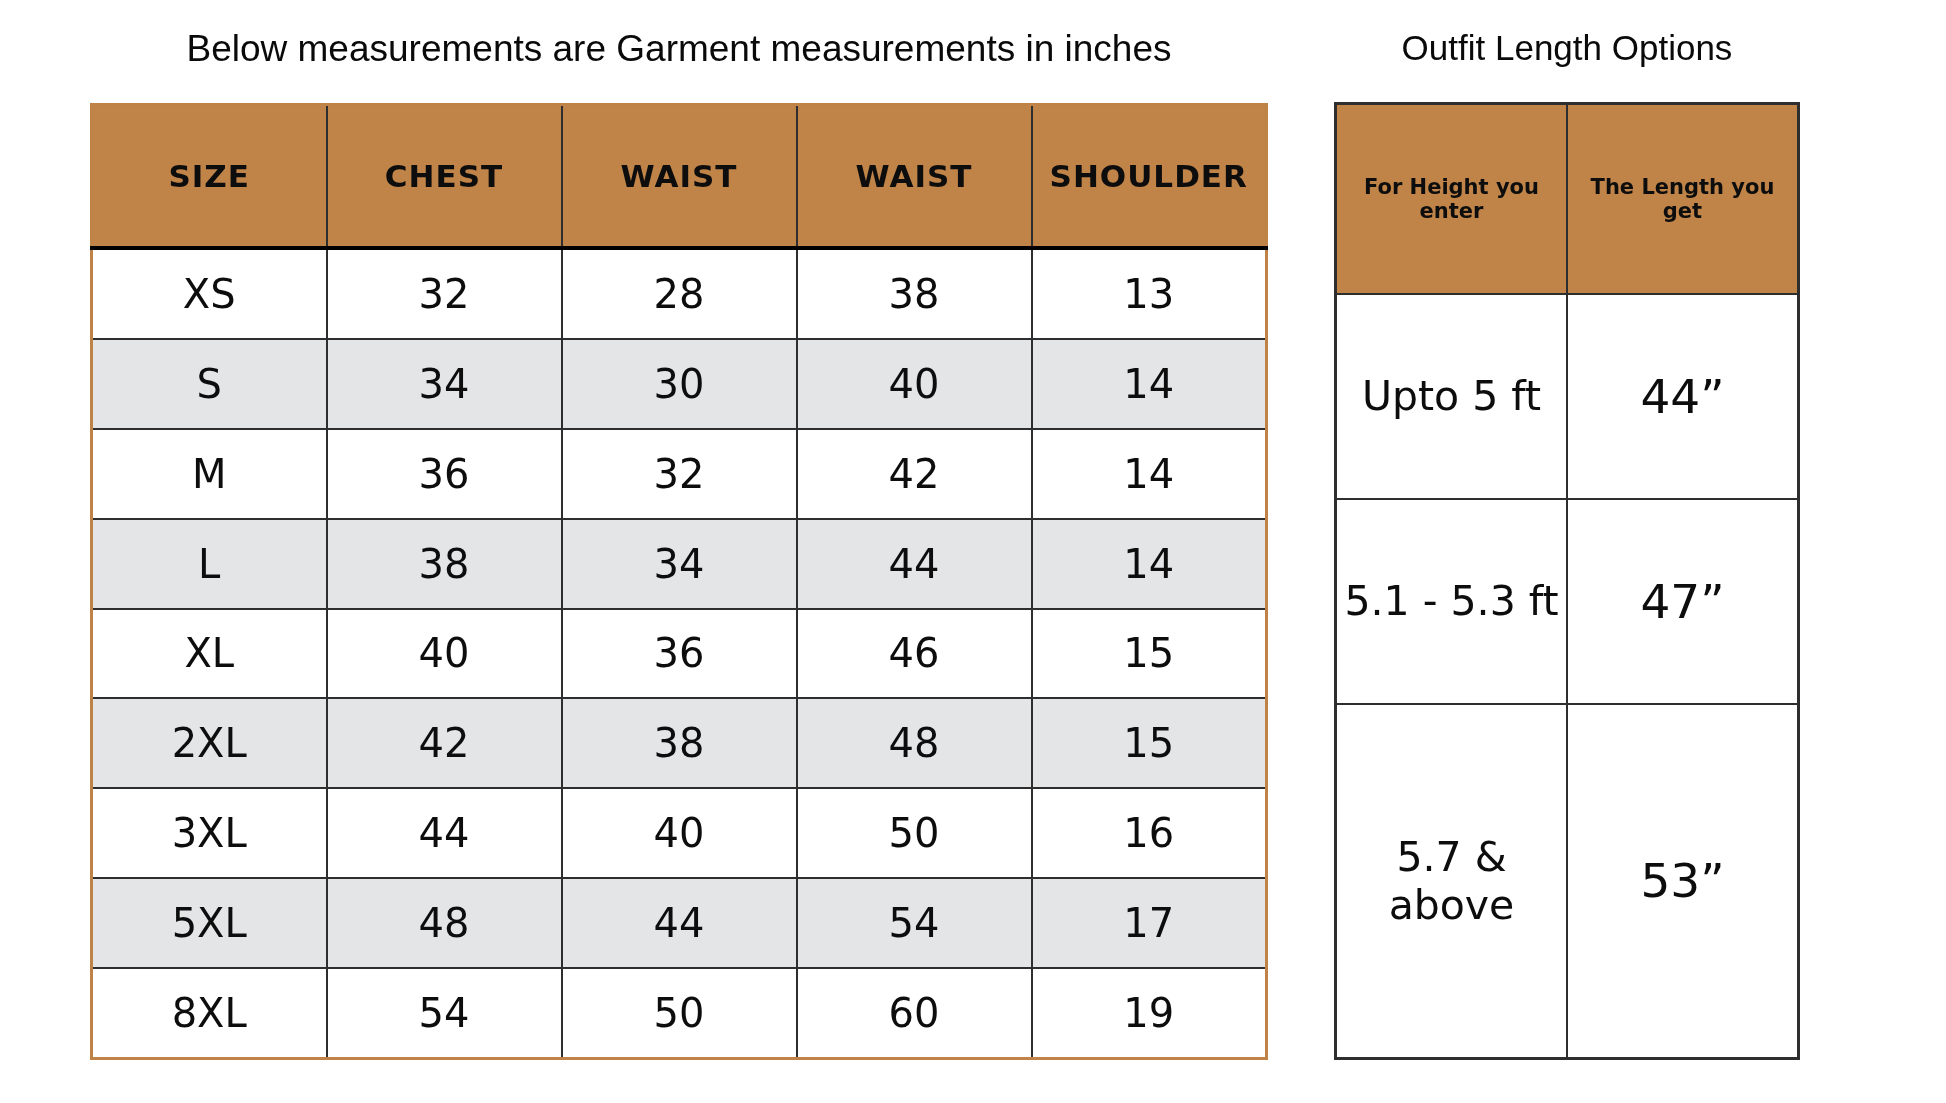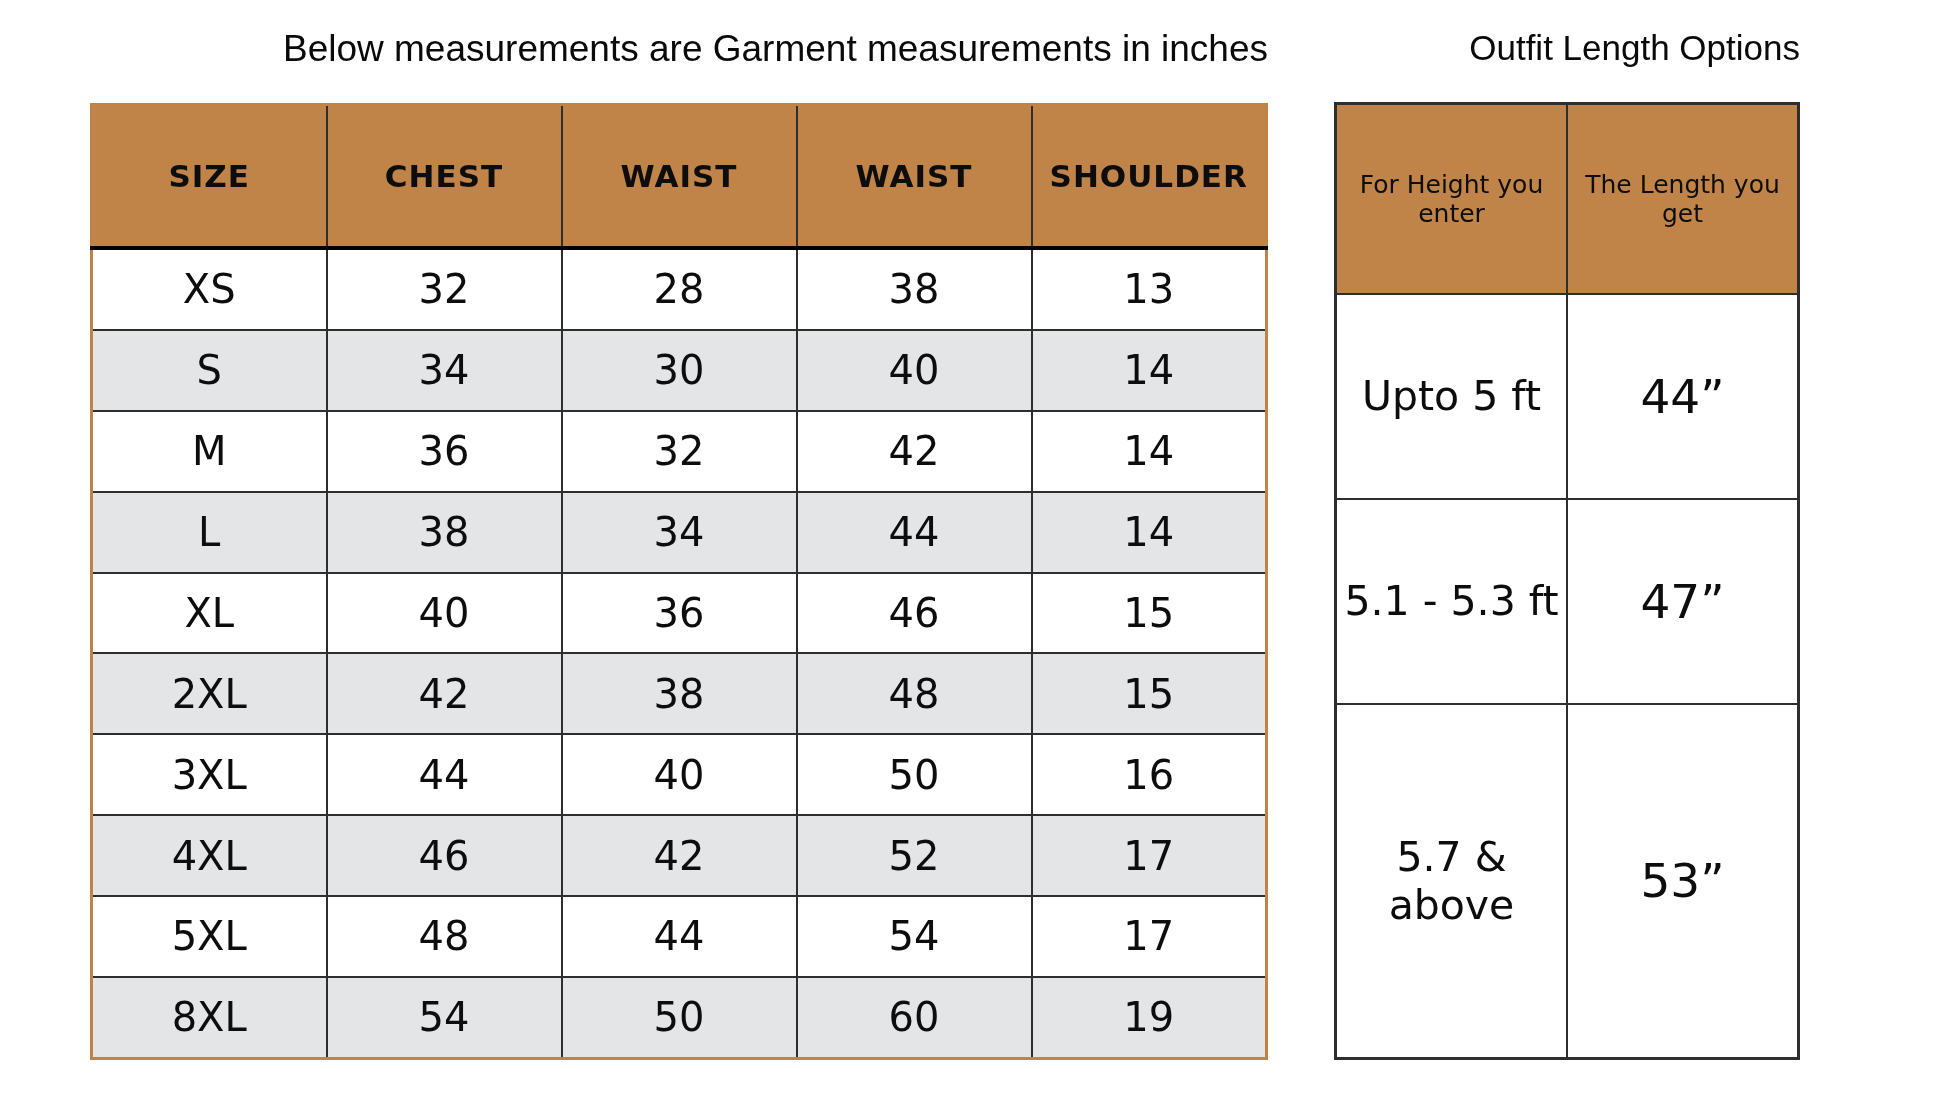--- a/index.html
+++ b/index.html
@@ -8,21 +8,21 @@
     width: 1946px; height: 1103px;
     background: #ffffff;
     position: relative;
     font-family: "DejaVu Sans", sans-serif;
     color: #0d0d0d;
   }
 
   .chart-title {
     position: absolute;
     top: 28px;
-    text-align: right;
+    text-align: center;
     font-family: "Liberation Sans", sans-serif;
     font-size: 37px;
     font-weight: 400;
     color: #0a0a0a;
     white-space: nowrap;
   }
   #left-title  { left: 90px;  width: 1178px; }
   #right-title { left: 1334px; width: 466px; font-size: 35px; }
 
   table { border-collapse: collapse; table-layout: fixed; }
@@ -57,22 +57,22 @@
   #length-table {
     position: absolute;
     left: 1334px; top: 102px;
     width: 466px; height: 958px;
     border: 3px solid #2e2e2e;
   }
   #length-table th {
     background: #c08448;
     border: 2px solid #2e2e2e;
     height: 190px;
-    font-size: 25px;
-    font-weight: 400;
+    font-size: 21px;
+    font-weight: 700;
     text-align: center;
     padding: 0 8px;
   }
   #length-table td {
     border: 2px solid #2e2e2e;
     background: #ffffff;
     text-align: center;
     font-size: 41px;
     font-weight: 400;
     padding: 0;
@@ -138,27 +138,20 @@
         <td class="col-4">15</td>
       </tr>
       <tr>
         <td class="col-0">3XL</td>
         <td class="col-1">44</td>
         <td class="col-2">40</td>
         <td class="col-3">50</td>
         <td class="col-4">16</td>
       </tr>
       <tr>
-        <td class="col-0">4XL</td>
-        <td class="col-1">46</td>
-        <td class="col-2">42</td>
-        <td class="col-3">52</td>
-        <td class="col-4">17</td>
-      </tr>
-      <tr>
         <td class="col-0">5XL</td>
         <td class="col-1">48</td>
         <td class="col-2">44</td>
         <td class="col-3">54</td>
         <td class="col-4">17</td>
       </tr>
       <tr>
         <td class="col-0">8XL</td>
         <td class="col-1">54</td>
         <td class="col-2">50</td>

